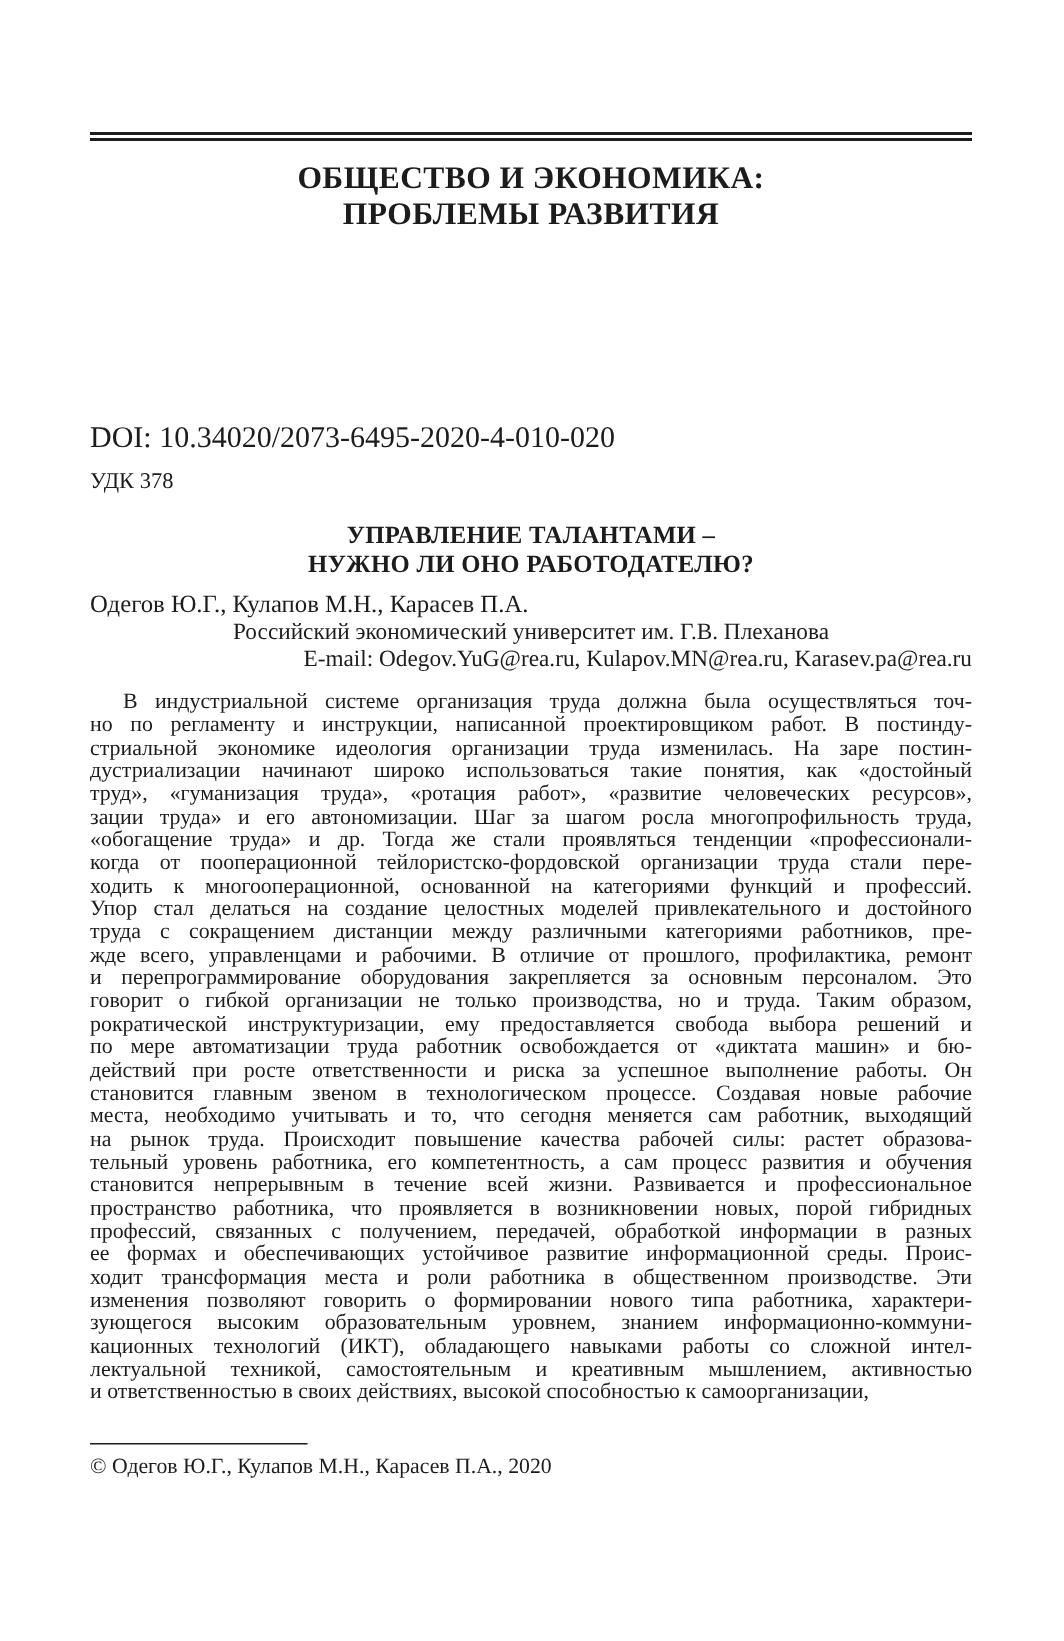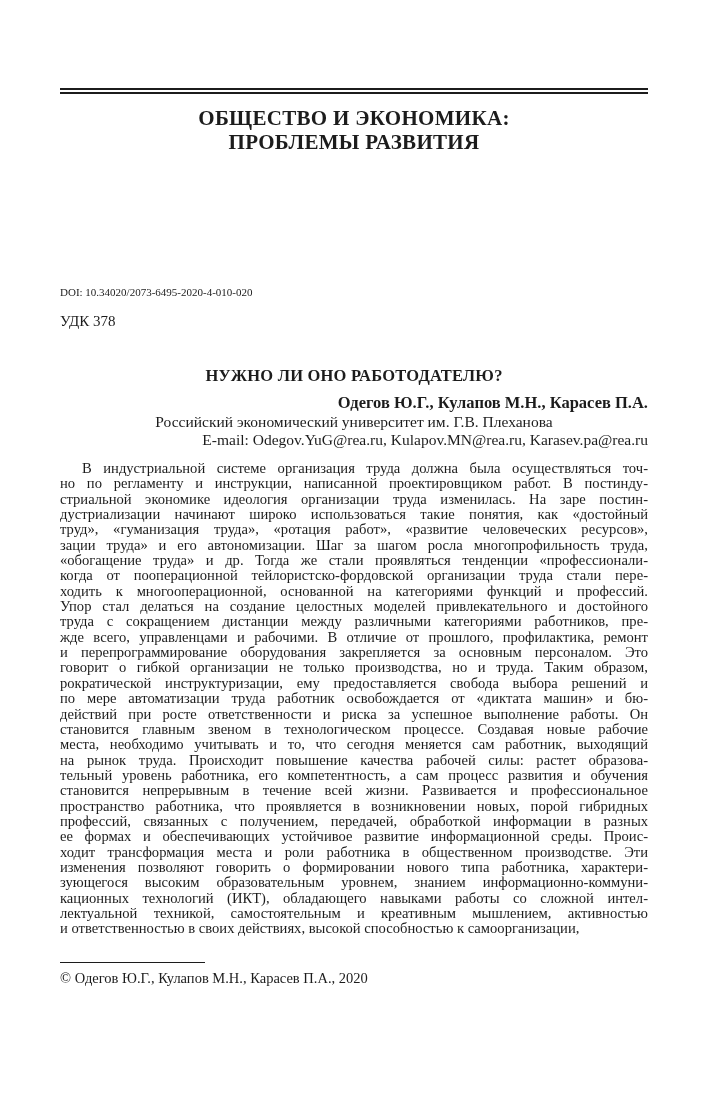--- a/index.html
+++ b/index.html
@@ -26,40 +26,40 @@
   .journal-header {
     margin-top: 12px;
     text-align: center;
     font-weight: bold;
     font-size: 21px;
     line-height: 24px;
     letter-spacing: 0.3px;
   }
   .doi-line {
     margin-top: 130px;
-    font-size: 11px;
+    font-size: 20px;
     line-height: 17px;
   }
   .udc-line {
     margin-top: 12px;
     font-size: 15px;
     line-height: 17px;
   }
   .article-title {
     margin: 17px 0 0 0;
     text-align: center;
     font-size: 16.5px;
     line-height: 19px;
     font-weight: bold;
     letter-spacing: 0.2px;
   }
   .authors-line {
     margin-top: 8px;
-    text-align: right;
-    font-weight: bold;
+    text-align: left;
+    font-weight: normal;
     font-size: 16.5px;
     line-height: 19px;
   }
   .affiliation-line {
     margin-top: 1px;
     text-align: center;
     font-size: 15.5px;
     line-height: 18px;
   }
   .email-line {
@@ -100,21 +100,21 @@
 
   <div class="journal-header">
     <div>ОБЩЕСТВО И ЭКОНОМИКА:</div>
     <div>ПРОБЛЕМЫ РАЗВИТИЯ</div>
   </div>
 
   <div class="doi-line">DOI: 10.34020/2073-6495-2020-4-010-020</div>
 
   <div class="udc-line">УДК 378</div>
 
-  <h1 class="article-title"><br><span>НУЖНО ЛИ ОНО РАБОТОДАТЕЛЮ?</span></h1>
+  <h1 class="article-title"><span>УПРАВЛЕНИЕ ТАЛАНТАМИ –</span><br><span>НУЖНО ЛИ ОНО РАБОТОДАТЕЛЮ?</span></h1>
 
   <div class="authors-line">Одегов Ю.Г., Кулапов М.Н., Карасев П.А.</div>
 
   <div class="affiliation-line">Российский экономический университет им. Г.В. Плеханова</div>
 
   <div class="email-line">E-mail: Odegov.YuG@rea.ru, Kulapov.MN@rea.ru, Karasev.pa@rea.ru</div>
 
   <div class="article-body">
       <div class="body-line">В индустриальной системе организация труда должна была осуществляться точ-</div>
       <div class="body-line">но по регламенту и инструкции, написанной проектировщиком работ. В постинду-</div>

